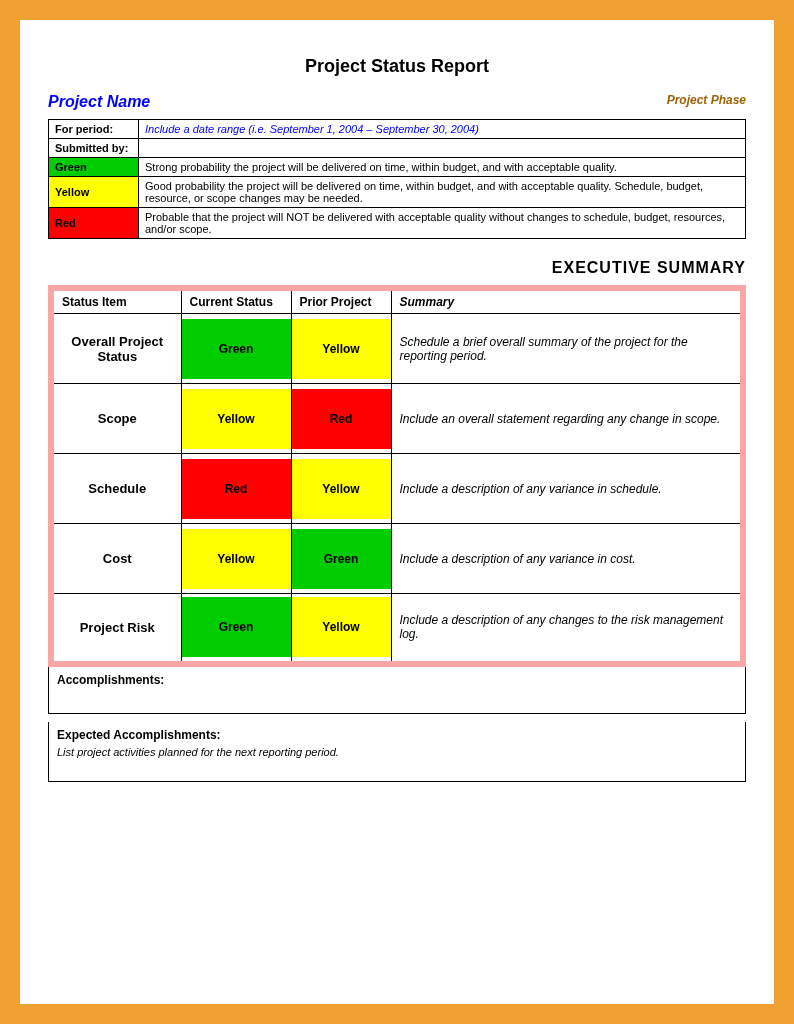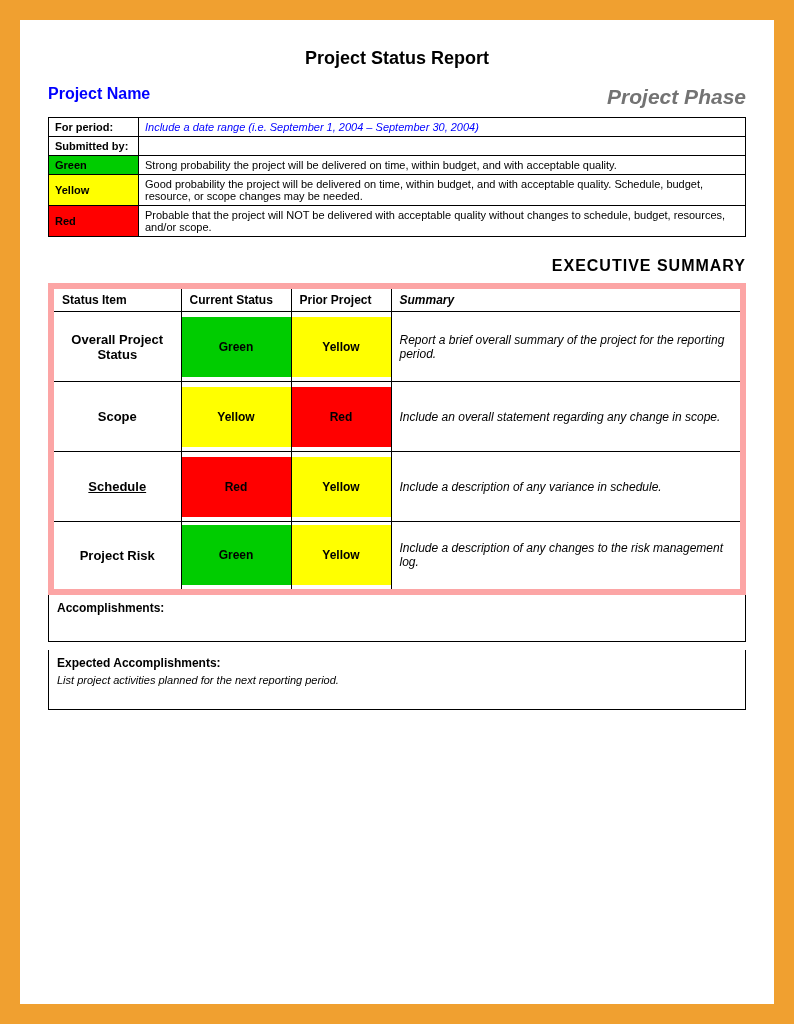--- a/index.html
+++ b/index.html
@@ -8,44 +8,45 @@
       display: flex;
       justify-content: center;
       align-items: flex-start;
       padding: 20px;
       font-family: Arial, sans-serif;
     }
     .page {
       background: white;
       width: 754px;
       min-height: 984px;
-      padding: 28px 28px;
+      padding: 36px 28px;
     }
     .page-title {
       text-align: center;
       font-size: 18px;
       font-weight: bold;
       margin-bottom: 16px;
       color: #000;
     }
     .header-row {
       display: flex;
       justify-content: space-between;
       margin-bottom: 8px;
     }
     .project-name-label {
       color: blue;
+      font-style: italic;
       font-weight: bold;
       font-size: 16px;
     }
     .project-phase-label {
-      color: #737373;
-      font-style: italic;
-      font-weight: bold;
-      font-size: 21px;
+      color: #a16207;
+      font-style: italic;
+      font-weight: bold;
+      font-size: 12px;
     }
     .info-table {
       width: 100%;
       border-collapse: collapse;
       margin-bottom: 20px;
       border: 1px solid #000;
     }
     .info-table td {
       border: 1px solid #000;
       padding: 3px 6px;
@@ -207,41 +208,51 @@
     </thead>
     <tbody id="exec-tbody">
     <tr>
           <td class="col-status-item" style="font-weight: bold; font-size: 13px; height: 70px;">Overall Project Status</td>
           <td class="col-current status-cell">
             <span class="status-green" style="height: 100%; display: flex; align-items: center; justify-content: center; min-height: 60px;">Green</span>
           </td>
           <td class="col-prior status-cell">
             <span class="status-yellow" style="display: flex; align-items: center; justify-content: center; min-height: 60px;">Yellow</span>
           </td>
-          <td class="col-summary">Report a brief overall summary of the project for the reporting period.</td>
+          <td class="col-summary">Schedule a brief overall summary of the project for the reporting period.</td>
         </tr>
         <tr>
           <td class="col-status-item" style="font-weight: bold; font-size: 13px; height: 70px;">Scope</td>
           <td class="col-current status-cell">
             <span class="status-yellow" style="height: 100%; display: flex; align-items: center; justify-content: center; min-height: 60px;">Yellow</span>
           </td>
           <td class="col-prior status-cell">
             <span class="status-red" style="display: flex; align-items: center; justify-content: center; min-height: 60px;">Red</span>
           </td>
           <td class="col-summary">Include an overall statement regarding any change in scope.</td>
         </tr>
         <tr>
-          <td class="col-status-item" style="font-weight: bold; font-size: 13px; height: 70px; text-decoration: underline;">Schedule</td>
+          <td class="col-status-item" style="font-weight: bold; font-size: 13px; height: 70px;">Schedule</td>
           <td class="col-current status-cell">
             <span class="status-red" style="height: 100%; display: flex; align-items: center; justify-content: center; min-height: 60px;">Red</span>
           </td>
           <td class="col-prior status-cell">
             <span class="status-yellow" style="display: flex; align-items: center; justify-content: center; min-height: 60px;">Yellow</span>
           </td>
           <td class="col-summary">Include a description of any variance in schedule.</td>
+        </tr>
+        <tr>
+          <td class="col-status-item" style="font-weight: bold; font-size: 13px; height: 70px;">Cost</td>
+          <td class="col-current status-cell">
+            <span class="status-yellow" style="height: 100%; display: flex; align-items: center; justify-content: center; min-height: 60px;">Yellow</span>
+          </td>
+          <td class="col-prior status-cell">
+            <span class="status-green" style="display: flex; align-items: center; justify-content: center; min-height: 60px;">Green</span>
+          </td>
+          <td class="col-summary">Include a description of any variance in cost.</td>
         </tr>
         <tr>
           <td class="col-status-item" style="font-weight: bold; font-size: 13px; height: 70px;">Project Risk</td>
           <td class="col-current status-cell">
             <span class="status-green" style="height: 100%; display: flex; align-items: center; justify-content: center; min-height: 60px;">Green</span>
           </td>
           <td class="col-prior status-cell">
             <span class="status-yellow" style="display: flex; align-items: center; justify-content: center; min-height: 60px;">Yellow</span>
           </td>
           <td class="col-summary">Include a description of any changes to the risk management log.</td>

